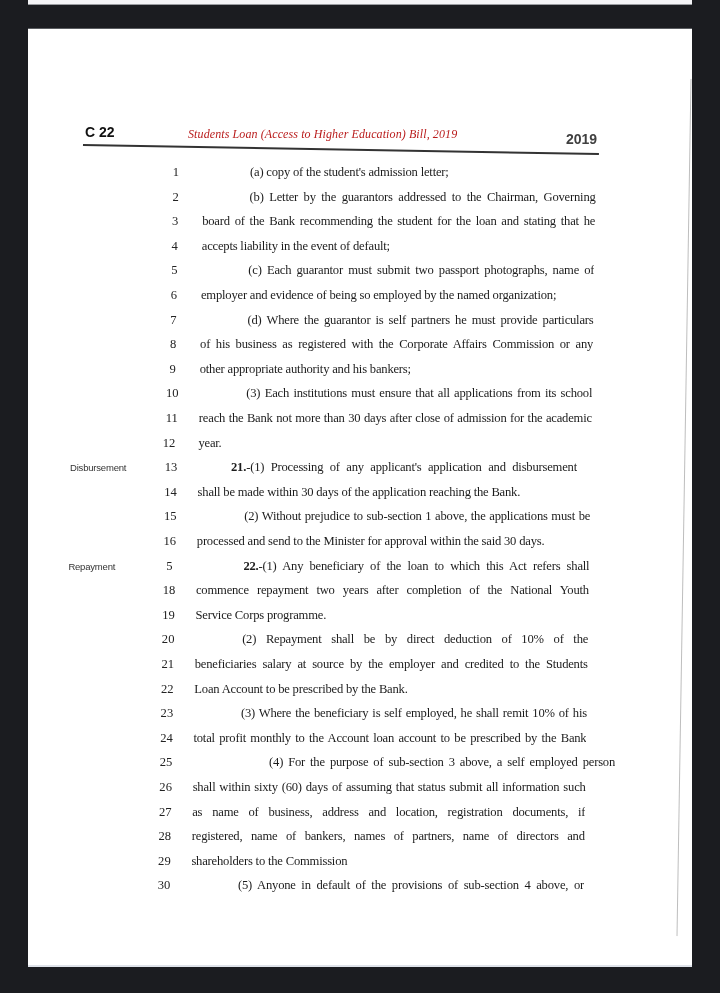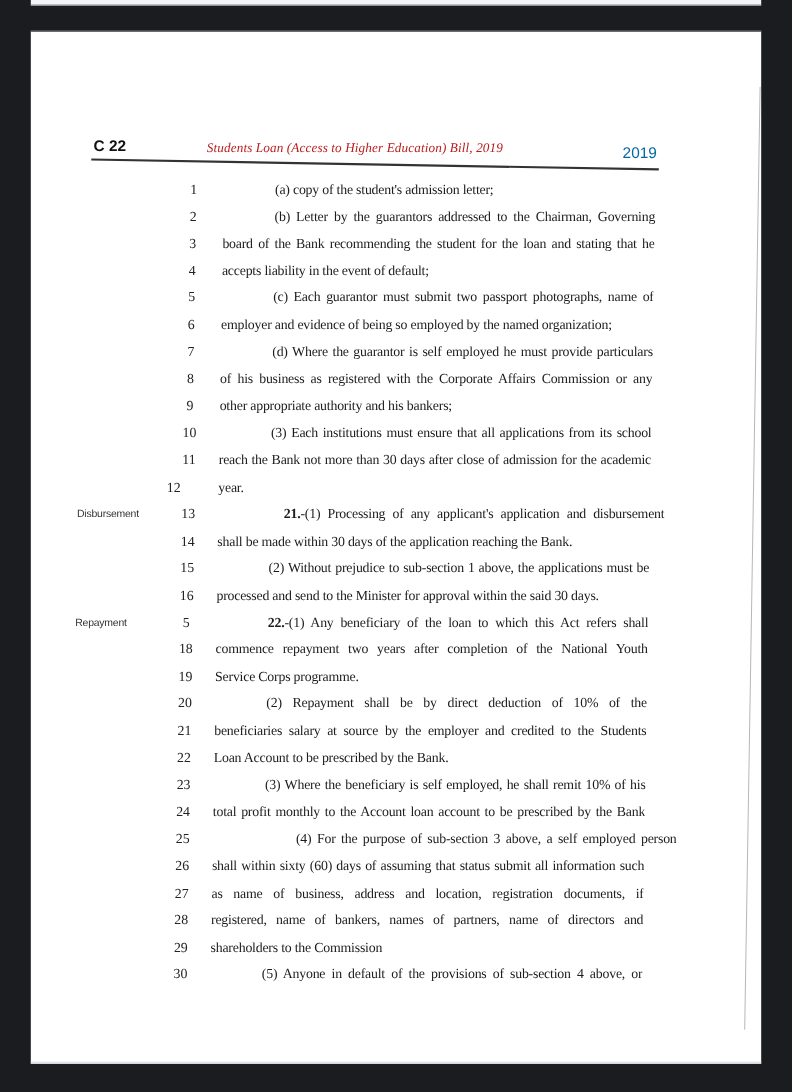--- a/index.html
+++ b/index.html
@@ -67,23 +67,23 @@
     font-size: 12px;
     color: #b91c1c;
     letter-spacing: 0.1px;
     text-align: right;
   }
   .hdr-year {
     position: absolute;
     left: 538px;
     top: 102px;
     font-family: "Liberation Sans", sans-serif;
-    font-weight: normal;
+    font-weight: bold;
     font-size: 14px;
-    color: #0369a1;
+    color: #404040;
   }
   .hdr-rule {
     position: absolute;
     left: 55px;
     top: 115px;
     width: 516px;
     height: 1.5px;
     background: #333;
     transform: rotate(1.0deg);
     transform-origin: left center;
@@ -164,45 +164,45 @@
       <div class="line" style="top: 234.4px; left: 0px; width: 664px;">
         <span class="ln" style="left: 136.345px;">5</span>
         <span class="txt justify" style="left: 220.345px; width: 346px;">(c) Each guarantor must submit two passport photographs, name of</span>
       </div>
       <div class="line" style="top: 259px; left: 0px; width: 664px;">
         <span class="ln" style="left: 135.931px;">6</span>
         <span class="txt" style="left: 172.931px;">employer and evidence of being so employed by the named organization;</span>
       </div>
       <div class="line" style="top: 283.6px; left: 0px; width: 664px;">
         <span class="ln" style="left: 135.517px;">7</span>
-        <span class="txt justify" style="left: 219.517px; width: 346px;">(d) Where the guarantor is self employed he must provide particulars</span>
+        <span class="txt justify" style="left: 219.517px; width: 346px;">(d) Where the guarantor is self partners he must provide particulars</span>
       </div>
       <div class="line" style="top: 308.2px; left: 0px; width: 664px;">
         <span class="ln" style="left: 135.103px;">8</span>
         <span class="txt justify" style="left: 172.103px; width: 393px;">of his business as registered with the Corporate Affairs Commission or any</span>
       </div>
       <div class="line" style="top: 332.8px; left: 0px; width: 664px;">
         <span class="ln" style="left: 134.69px;">9</span>
         <span class="txt" style="left: 171.69px;">other appropriate authority and his bankers;</span>
       </div>
       <div class="line" style="top: 357.4px; left: 0px; width: 664px;">
         <span class="ln" style="left: 134.276px;">10</span>
         <span class="txt justify" style="left: 218.276px; width: 346px;">(3) Each institutions must ensure that all applications from its school</span>
       </div>
       <div class="line" style="top: 382px; left: 0px; width: 664px;">
         <span class="ln" style="left: 133.862px;">11</span>
         <span class="txt justify" style="left: 170.862px; width: 393px;">reach the Bank not more than 30 days after close of admission for the academic</span>
       </div>
       <div class="line" style="top: 406.6px; left: 0px; width: 664px;">
-        <span class="ln" style="left: 120px;">12</span>
+        <span class="ln" style="left: 131px;">12</span>
         <span class="txt" style="left: 170.448px;">year.</span>
       </div>
       <div class="line" style="top: 431.2px; left: 0px; width: 664px;">
         <span class="ln" style="left: 133.034px;">13</span>
-        <span class="txt justify" style="left: 230px; width: 346px;"><b>21.</b>-(1) Processing of any applicant's application and disbursement</span>
+        <span class="txt justify" style="left: 203px; width: 346px;"><b>21.</b>-(1) Processing of any applicant's application and disbursement</span>
       </div>
       <div class="line" style="top: 455.8px; left: 0px; width: 606px;">
         <span class="ln" style="left: 132.621px;">14</span>
         <span class="txt" style="left: 169.621px;">shall be made within 30 days of the application reaching the Bank.</span>
       </div>
       <div class="line" style="top: 480.4px; left: 0px; width: 664px;">
         <span class="ln" style="left: 132.207px;">15</span>
         <span class="txt justify" style="left: 216.207px; width: 346px;">(2) Without prejudice to sub-section 1 above, the applications must be</span>
       </div>
       <div class="line" style="top: 505px; left: 0px; width: 664px;">

